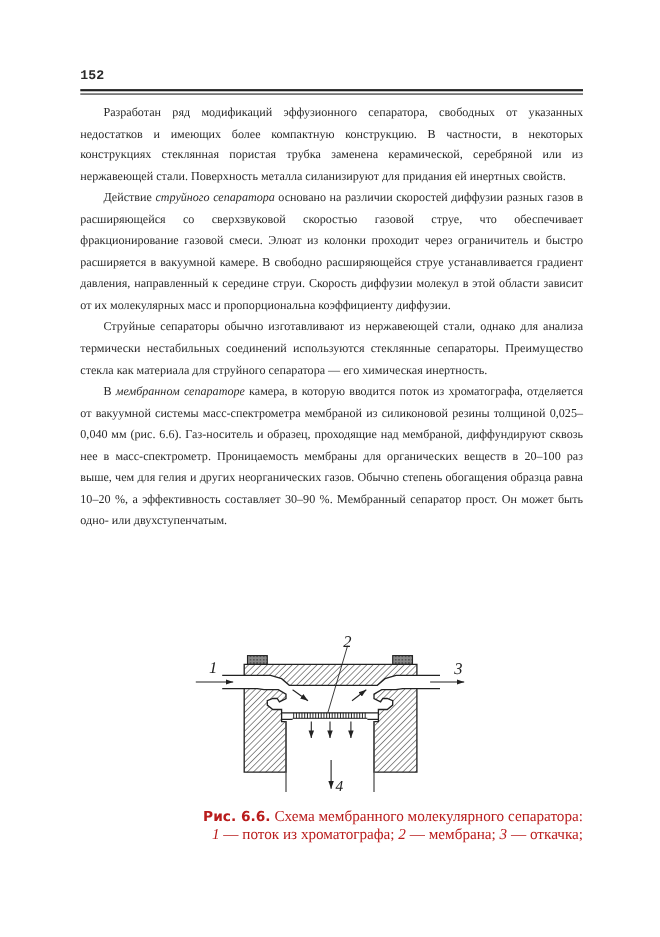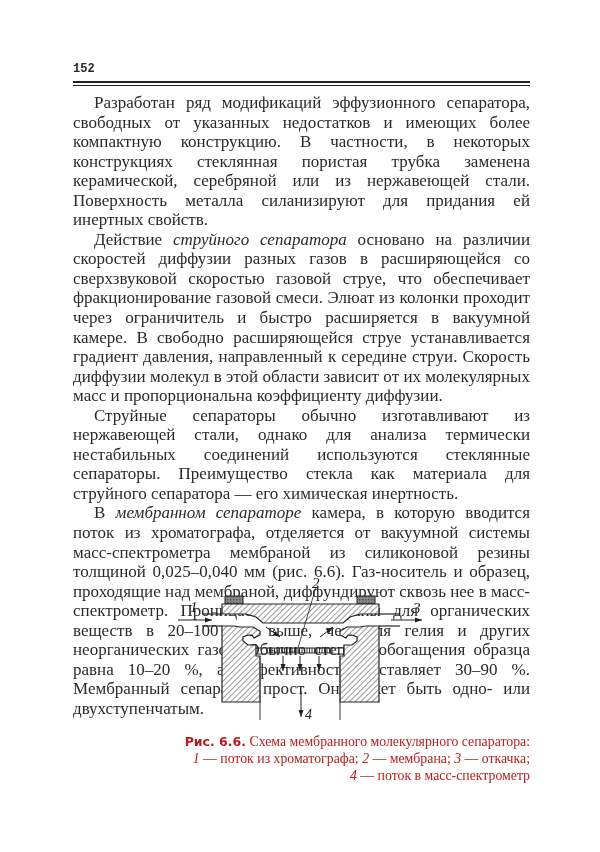--- a/index.html
+++ b/index.html
@@ -52,21 +52,21 @@
       width: 457px;
       height: 0;
       border-top: 1px solid #222;
     }
     .body-text {
       position: absolute;
       left: 73px;
       top: 93px;
       width: 457px;
       font-family: "Liberation Serif", "DejaVu Serif", serif;
-      font-size: 17px;
+      font-size: 11px;
       line-height: 19.55px;
       text-align: justify;
       hyphens: manual;
     }
     .body-text p {
       margin: 0;
       text-indent: 21px;
     }
     .body-text em {
       font-style: italic;
@@ -212,16 +212,13 @@
   </svg>
 </div>
 
 <div class="caption">
   <div>
     <span class="cap-label">Рис. 6.6.</span><span> Схема мембранного молекулярного сепаратора:</span>
   </div>
   <div>
     <span class="num">1</span><span> — поток из хроматографа; </span><span class="num">2</span><span> — мембрана; </span><span class="num">3</span><span> — откачка;</span>
   </div>
-  <div>
-    <span class="num">4</span><span> — поток в масс-спектрометр</span>
-  </div>
 </div>
 
 </body></html>

